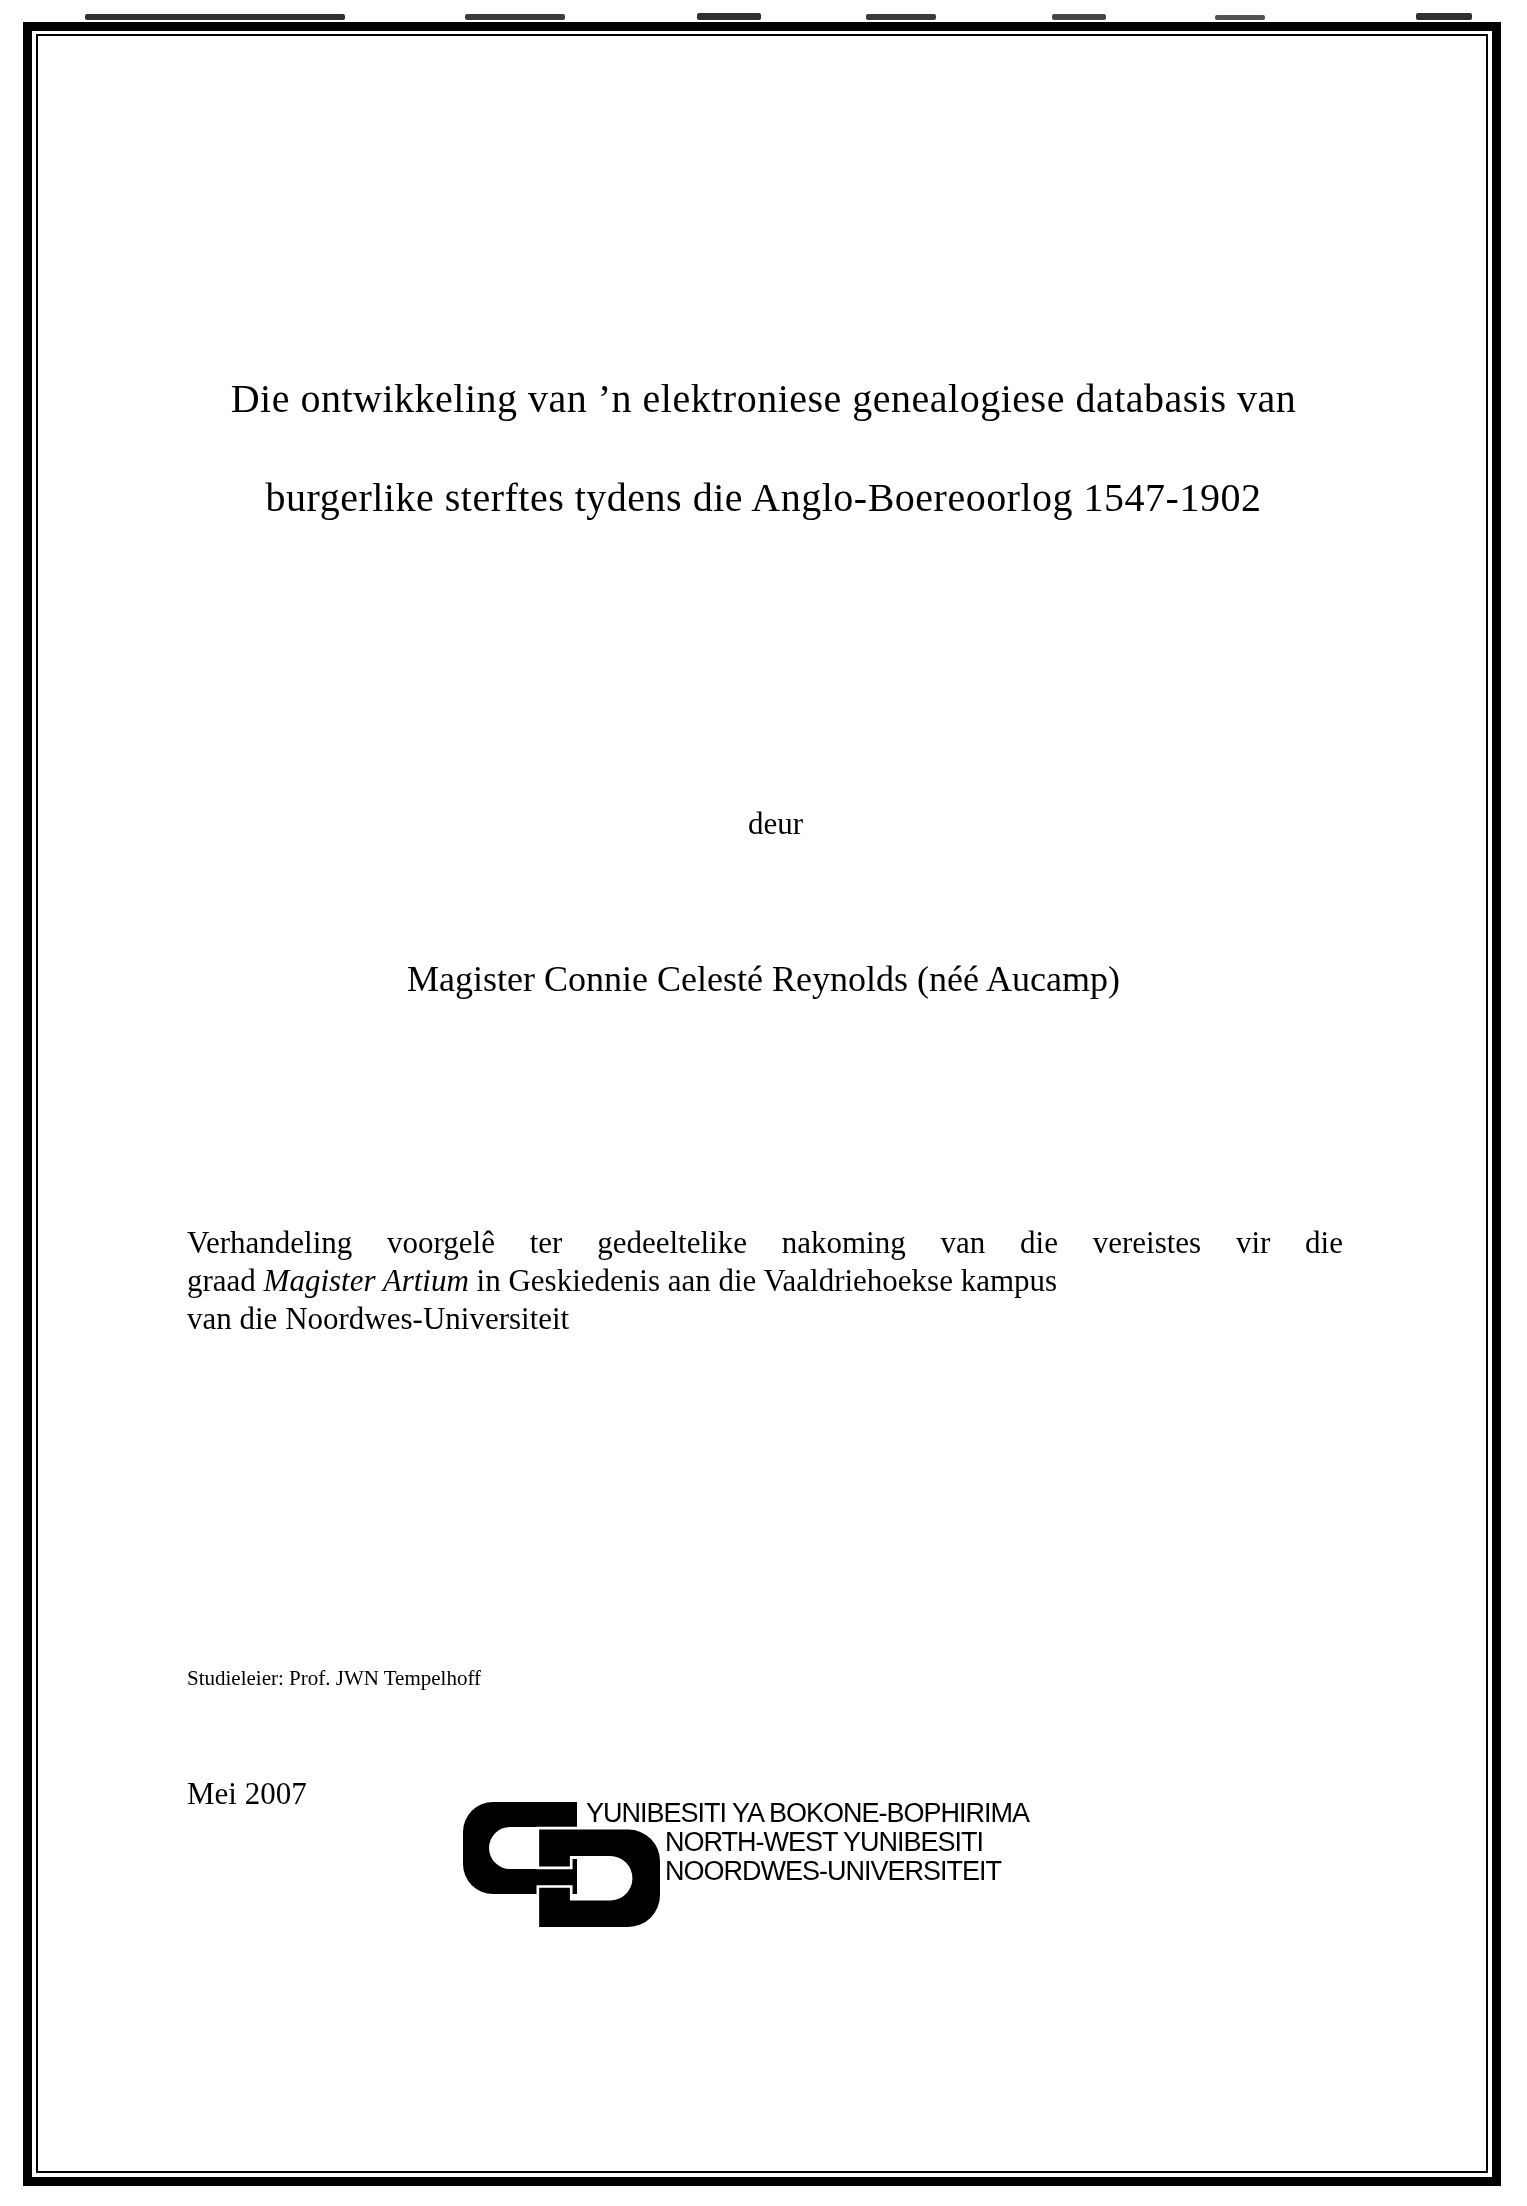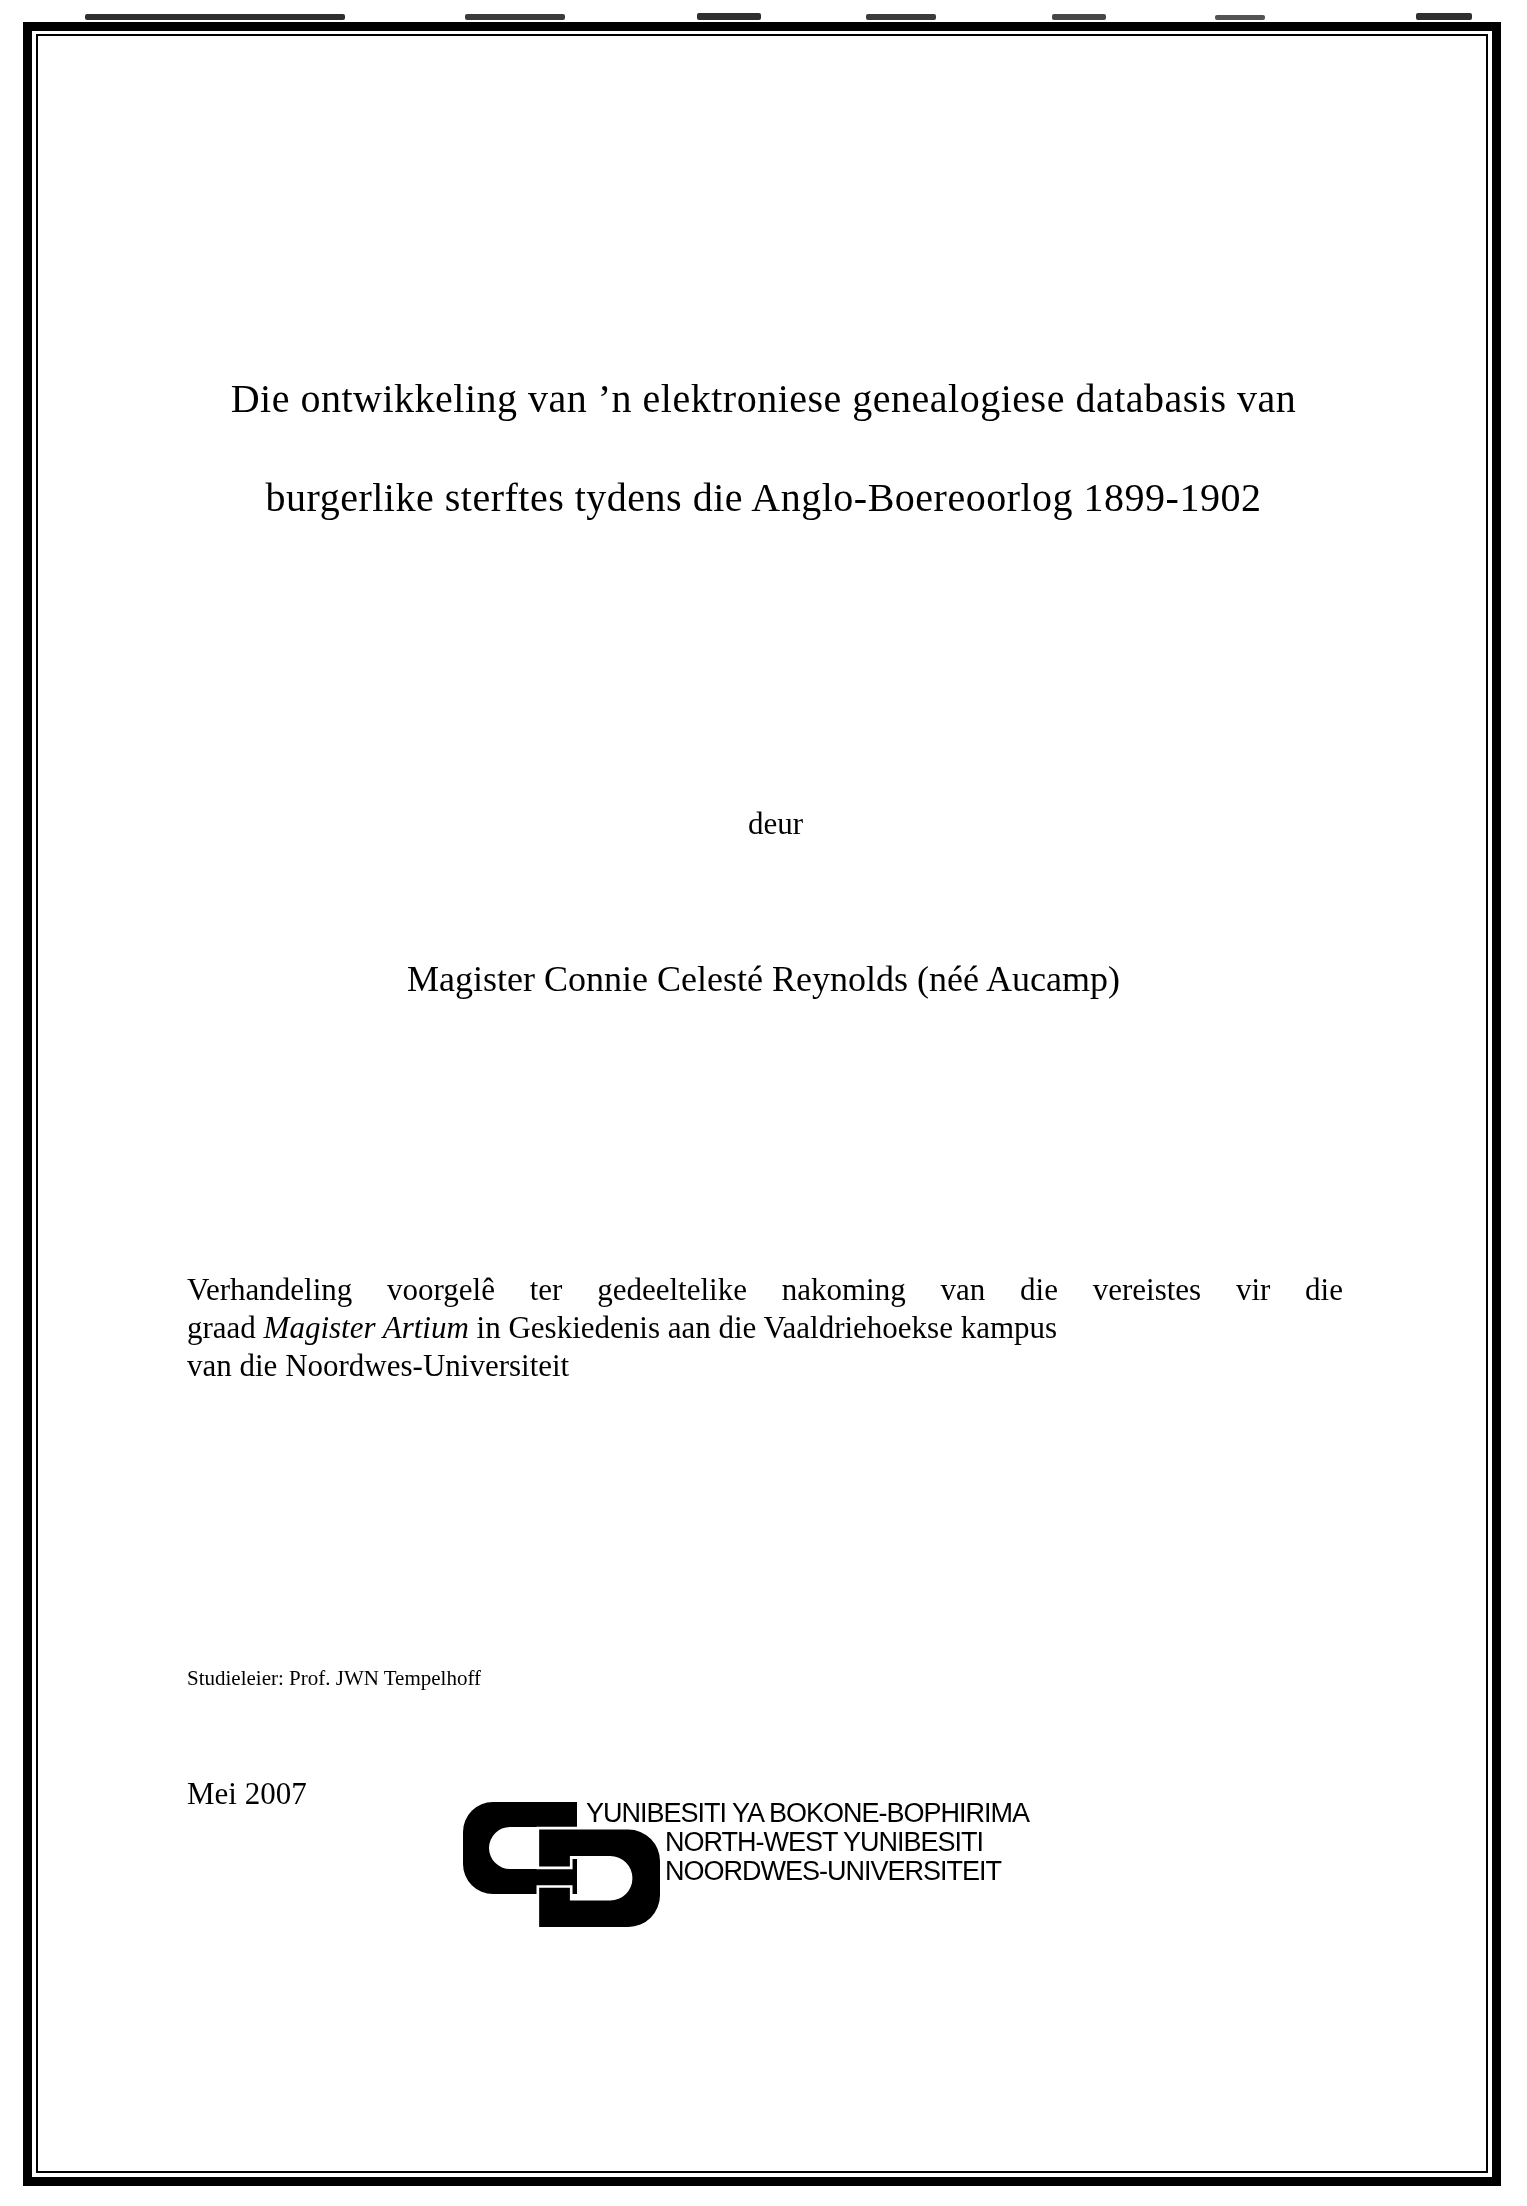--- a/index.html
+++ b/index.html
@@ -41,21 +41,20 @@
 
   .statement {
     position:absolute; left:187px; top:1224px; width:1156px;
     font-size:31px; line-height:38px;
   }
   .s-line { white-space:nowrap; }
   .s-justify {
     white-space:normal;
     text-align:justify;
     text-align-last:justify;
-    margin-top:47px;
   }
 
   .supervisor { position:absolute; left:187px; top:1666px; font-size:21px; }
   .dateline   { position:absolute; left:187px; top:1776px; font-size:31px;text-align:right; }
 
   .logo-mark { position:absolute; left:463px; top:1802px; width:197px; height:125px; }
   .logo-text {
     position:absolute; left:586px; top:1799px;
     font-family:"Liberation Sans","DejaVu Sans",sans-serif;
     font-weight:normal; font-size:27px; line-height:29px;
@@ -73,21 +72,21 @@
   <div class="artifact a3"></div>
   <div class="artifact a4"></div>
   <div class="artifact a5"></div>
   <div class="artifact a6"></div>
   <div class="artifact a7"></div>
 
   <div class="frame-outer"></div>
   <div class="frame-inner"></div>
 
   <div class="centered title-line title-1">Die ontwikkeling van ’n elektroniese genealogiese databasis van</div>
-  <div class="centered title-line title-2">burgerlike sterftes tydens die Anglo-Boereoorlog 1899-1902</div>
+  <div class="centered title-line title-2">burgerlike sterftes tydens die Anglo-Boereoorlog 1547-1902</div>
 
   <div class="centered byline">deur</div>
 
   <div class="centered author">Magister Connie Celesté Reynolds (néé Aucamp)</div>
 
   <div class="statement">
     <div class="s-line s-justify">Verhandeling voorgelê ter gedeeltelike nakoming van die vereistes vir die</div>
     <div class="s-line"><span>graad </span><i>Magister Artium</i><span> in Geskiedenis aan die Vaaldriehoekse kampus</span></div>
     <div class="s-line">van die Noordwes-Universiteit</div>
   </div>

